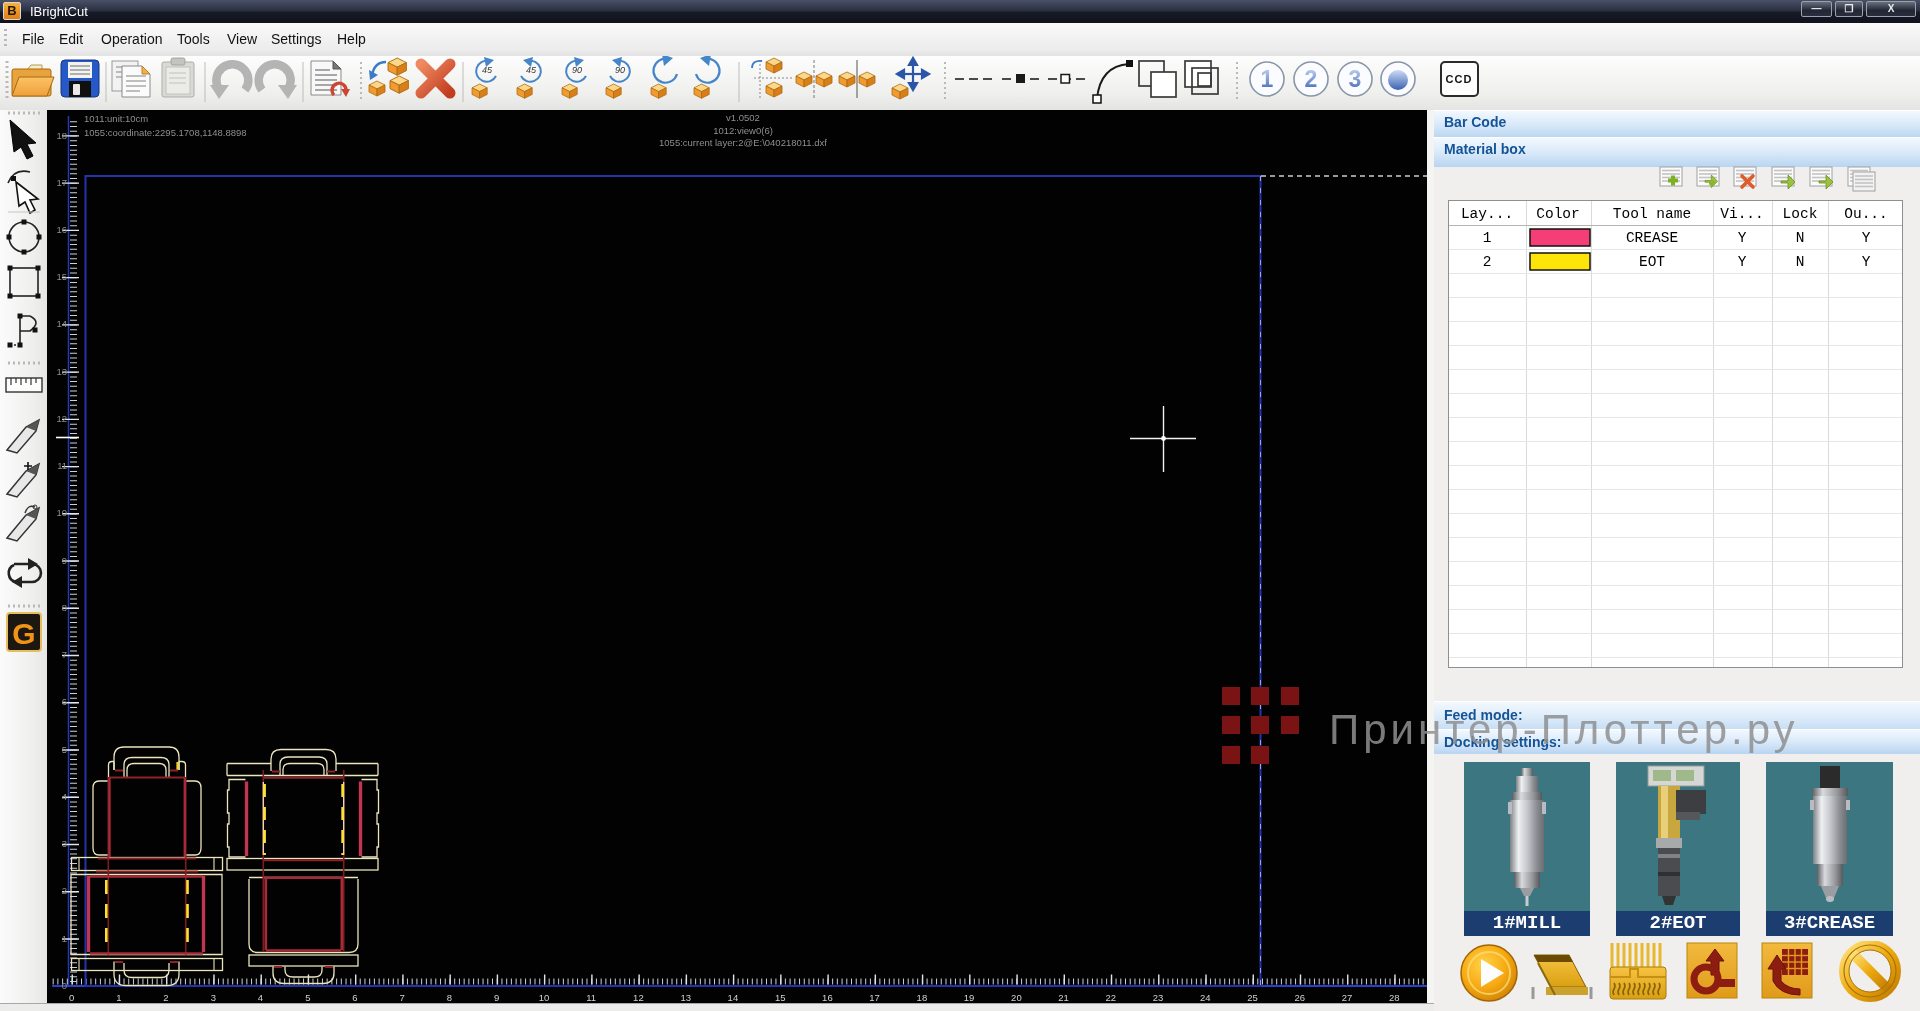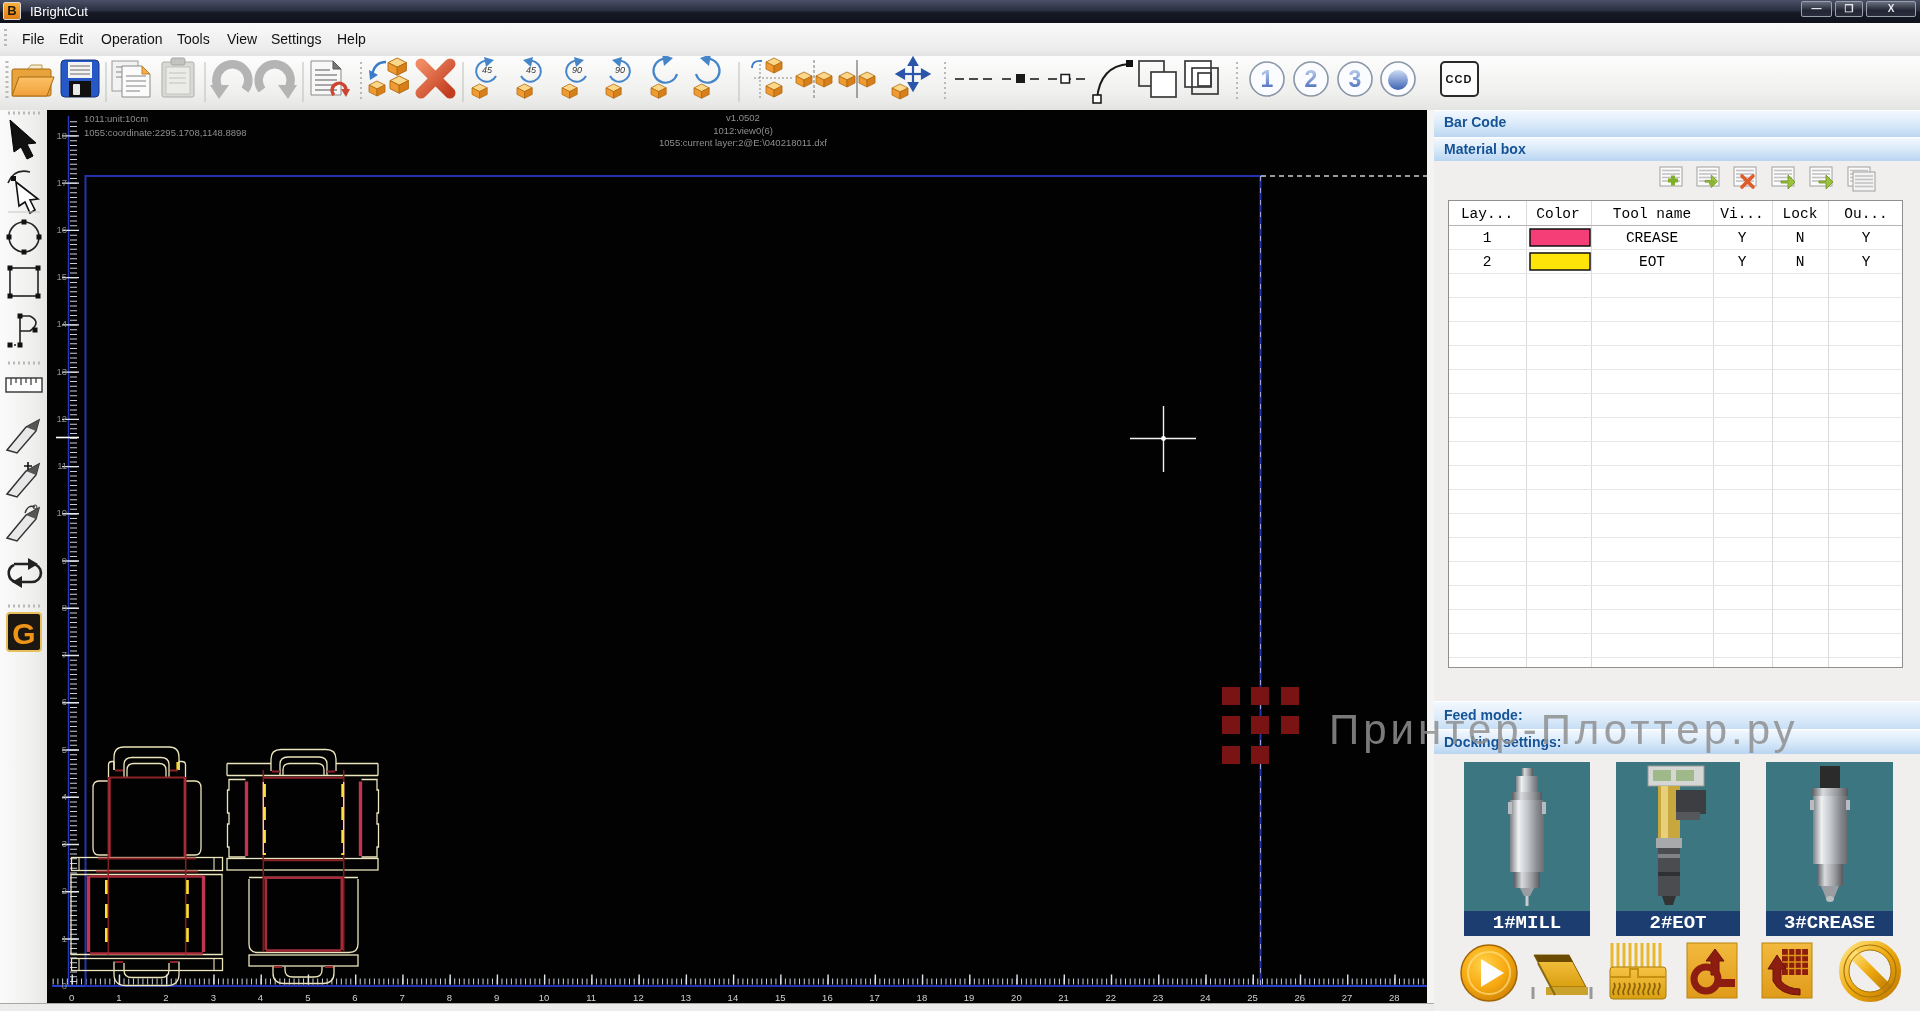--- a/index.html
+++ b/index.html
@@ -474,21 +474,21 @@
 </g>
 <circle cx="1163.5" cy="438.5" r="2.4" fill="#fff"></circle>
 </svg>
 </div>
 <div id="canvright"></div>
 <div id="bottomstrip"></div>
 <div id="rightpanel">
   <div class="bluebar" style="top:0px;height:28px;">
       <span style="top:3px;">Bar Code</span>
     </div>
-  <div class="bluebar" style="top:27px;height:24px;">
+  <div class="bluebar" style="top:27px;height:30px;">
       <span style="top:3px;">Material box</span>
     </div>
   <div class="bluebar" style="top:591px;height:36px;">
       <span style="top:5px;">Feed mode:</span>
     </div>
   <div class="bluebar" style="top:619px;height:25px;">
       <span style="top:4px;">Docking settings:</span>
     </div>
 <svg width="486" height="901" style="position:absolute;left:0;top:0;" viewBox="0 0 486 901">
 <defs>

